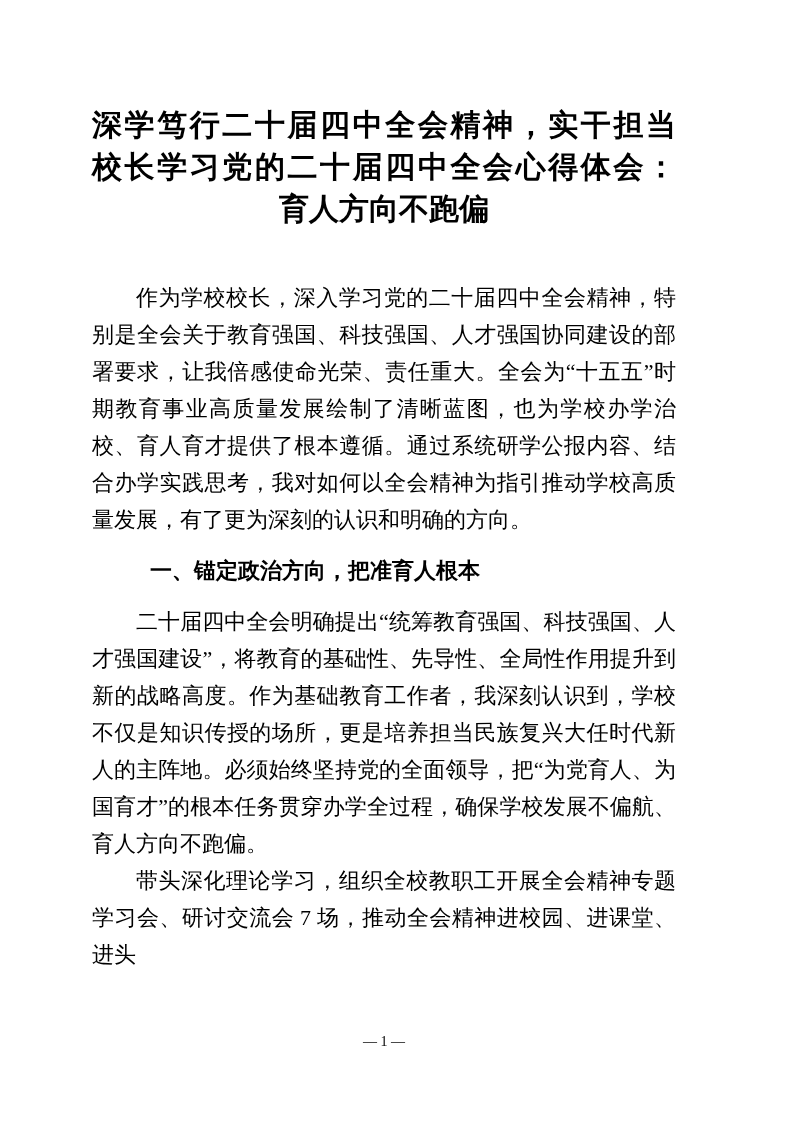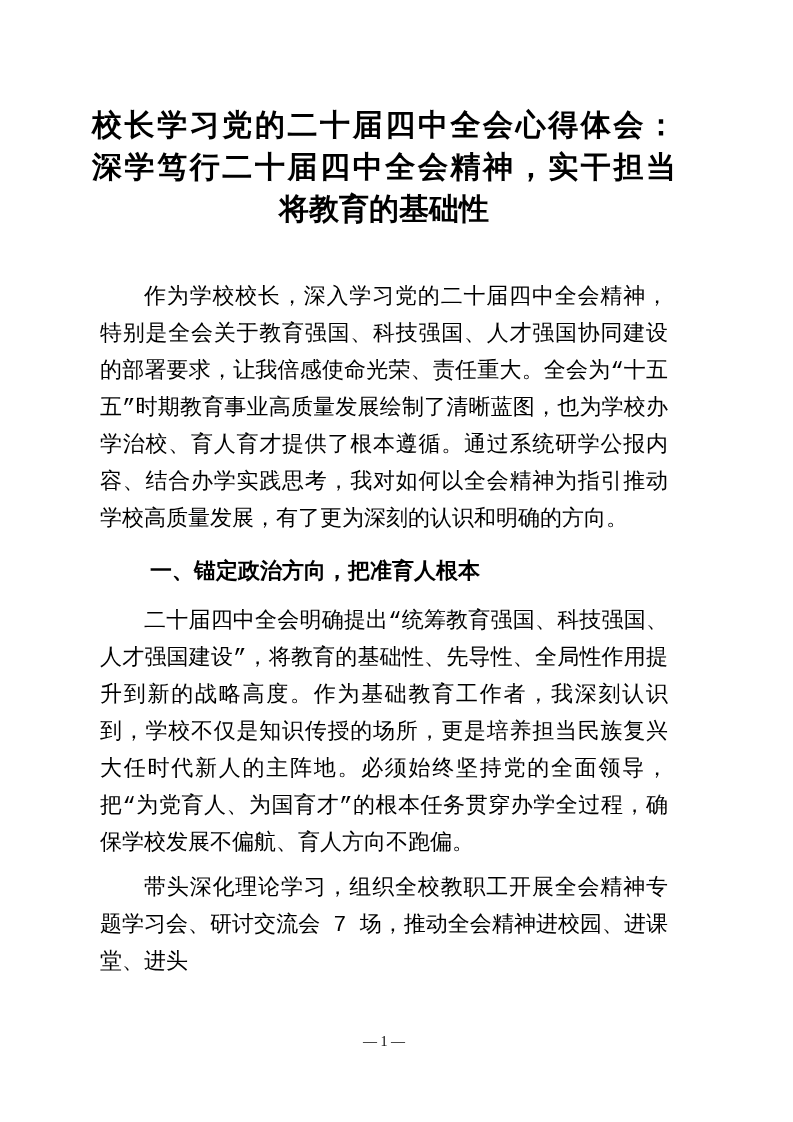--- a/index.html
+++ b/index.html
@@ -32,26 +32,26 @@
   }
   .title-line { display: block; }
   .title-line.justify {
     text-align: justify;
     text-align-last: justify;
   }
   .title-line.center {
     text-align: center;
   }
   .body-para {
-    font-family: Liberation Mono, monospace;
+    font-family: Liberation Serif, serif;
     font-size: 22px;
     line-height: 37px;
     text-align: justify;
     text-indent: 2em;
-    margin: 8px;
+    margin: 0;
     font-weight: normal;
   }
   .section-heading {
     font-family: "Liberation Sans", sans-serif;
     font-weight: bold;
     font-size: 22px;
     line-height: 37px;
     text-indent: 2em;
     margin: 14px;
   }
@@ -75,23 +75,23 @@
     color: #000000;
   }
 </style>
 </head>
 <body>
 
 <div class="page">
   <div class="content">
 
     <h1 class="doc-title">
+      <span class="title-line justify">深学笃行二十届四中全会精神，实干担当</span>
       <span class="title-line justify">校长学习党的二十届四中全会心得体会：</span>
-      <span class="title-line justify">深学笃行二十届四中全会精神，实干担当</span>
-      <span class="title-line center">将教育的基础性</span>
+      <span class="title-line center">育人方向不跑偏</span>
     </h1>
 
     <p class="body-para">作为学校校长，深入学习党的二十届四中全会精神，特别是全会关于教育强国、科技强国、人才强国协同建设的部署要求，让我倍感使命光荣、责任重大。全会为“十五五”时期教育事业高质量发展绘制了清晰蓝图，也为学校办学治校、育人育才提供了根本遵循。通过系统研学公报内容、结合办学实践思考，我对如何以全会精神为指引推动学校高质量发展，有了更为深刻的认识和明确的方向。</p>
 
     <h2 class="section-heading">一、锚定政治方向，把准育人根本</h2>
 
 
     <p class="body-para">二十届四中全会明确提出“统筹教育强国、科技强国、人才强国建设”，将教育的基础性、先导性、全局性作用提升到新的战略高度。作为基础教育工作者，我深刻认识到，学校不仅是知识传授的场所，更是培养担当民族复兴大任时代新人的主阵地。必须始终坚持党的全面领导，把“为党育人、为国育才”的根本任务贯穿办学全过程，确保学校发展不偏航、育人方向不跑偏。</p>
 
 

